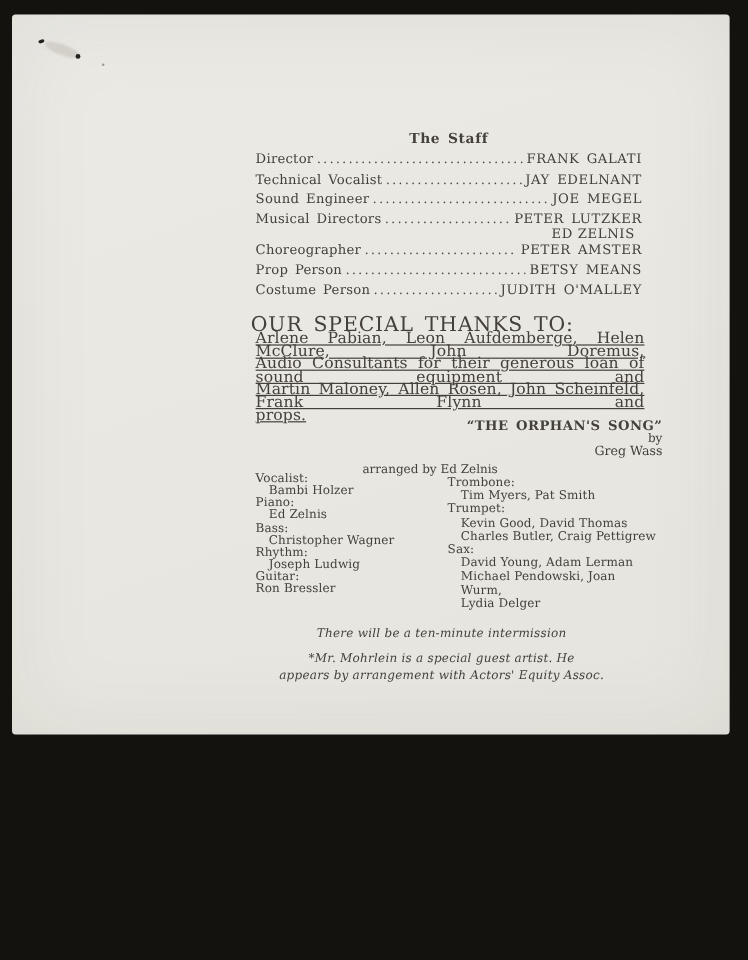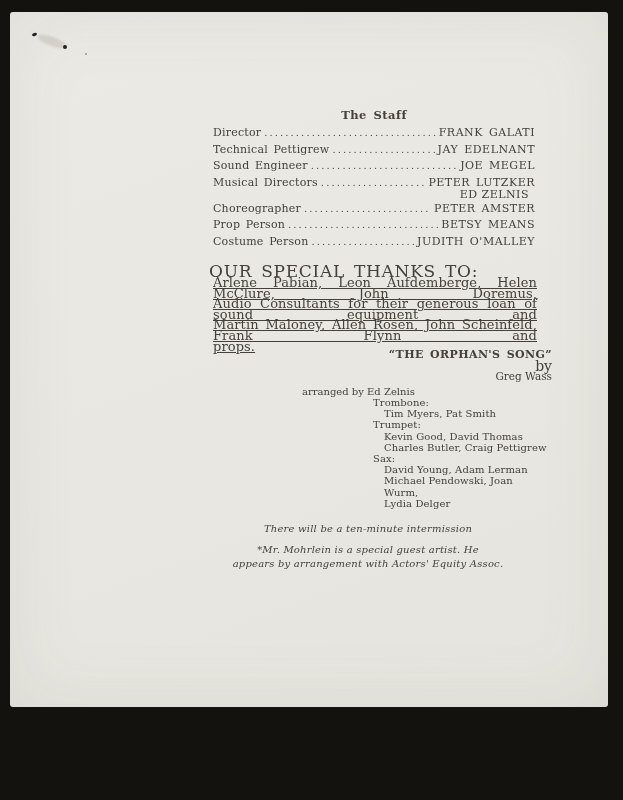--- a/index.html
+++ b/index.html
@@ -2,21 +2,21 @@
 <html><head>
 <meta charset="utf-8">
 <style>
   html,body{margin:0;padding:0;}
   body{
     width:623px;height:800px;position:relative;overflow:hidden;
     background:#14120f;
     font-family:"DejaVu Serif","Liberation Serif",serif;
   }
   .paper{
-    position:absolute;left:10px;top:12px;width:598px;height:695px;
+    position:absolute;left:10px;top:12px;width:598px;height:600px;
     background:linear-gradient(160deg,#ebeae5 0%,#e8e7e1 55%,#e5e4de 100%);
     border-radius:3px;
     box-shadow:inset 0 0 70px rgba(120,114,98,0.10);
     color:#45413a;
   }
   .abs{position:absolute;}
   
   .staff-title{left:203px;top:96px;width:322px;text-align:center;
     font-weight:bold;font-size:11.5px;letter-spacing:.5px;word-spacing:2px;}
   .staff-table{left:203px;top:113px;width:322px;font-size:11px;}
@@ -29,21 +29,21 @@
   .staff-row .sname{letter-spacing:.5px;white-space:nowrap;}
   .staff-sub{height:12px;line-height:12px;margin-top:-3px;text-align:right;
     padding-right:6px;letter-spacing:.5px;}
   
   .thanks-heading{left:199px;top:249px;font-size:17px;letter-spacing:.7px;word-spacing:3px;text-align:center;}
   .thanks-body{left:203px;top:266px;width:324px;font-size:13px;line-height:10.6px;letter-spacing:.1px;text-decoration:underline;}
   .thanks-body .just{text-align:justify;text-align-last:justify;}
   
   .song{left:220px;top:336px;width:322px;text-align:right;}
   .song-title{font-weight:bold;font-size:11px;letter-spacing:.4px;word-spacing:2px;line-height:13px;}
-  .song-by{font-size:14px;line-height:10px;}
+  .song-by{font-size:10px;line-height:10px;}
   .song-composer{font-size:10.5px;line-height:11px;}
   .song-arranger{left:292px;top:374px;font-size:10px;}
   
   .ens{font-size:10px;letter-spacing:.1px;}
   .ens-left{left:203px;top:383px;width:160px;line-height:10.15px;}
   .ens-right{left:363px;top:385px;width:175px;line-height:11.2px;}
   .ens .ind{padding-left:11px;}
   
   .foot{left:193px;width:330px;text-align:center;
     font-style:italic;font-weight:normal;font-size:10px;letter-spacing:.2px;}
@@ -70,21 +70,21 @@
 
   <div class="abs staff-title">The Staff</div>
 
   <div class="abs staff-table">
     <div class="staff-row">
       <span>Director</span>
       <span class="dots"></span>
       <span class="sname">FRANK GALATI</span>
     </div>
     <div class="staff-row">
-      <span>Technical Pettigrew</span>
+      <span>Technical Vocalist</span>
       <span class="dots"></span>
       <span class="sname">JAY EDELNANT</span>
     </div>
     <div class="staff-row">
       <span>Sound Engineer</span>
       <span class="dots"></span>
       <span class="sname">JOE MEGEL</span>
     </div>
     <div class="staff-row">
       <span>Musical Directors</span>
@@ -119,20 +119,32 @@
     <div>props.</div>
   </div>
 
   <div class="abs song">
     <div class="song-title">“THE ORPHAN'S SONG”</div>
     <div class="song-by">by</div>
     <div class="song-composer">Greg Wass</div>
   </div>
   <div class="abs song-arranger">arranged by Ed Zelnis</div>
 
+  <div class="abs ens ens-left">
+    <div>Vocalist:</div>
+    <div class="ind">Bambi Holzer</div>
+    <div>Piano:</div>
+    <div class="ind">Ed Zelnis</div>
+    <div>Bass:</div>
+    <div class="ind">Christopher Wagner</div>
+    <div>Rhythm:</div>
+    <div class="ind">Joseph Ludwig</div>
+    <div>Guitar:</div>
+    <div>Ron Bressler</div>
+  </div>
 
   <div class="abs ens ens-right">
     <div>Trombone:</div>
     <div class="ind">Tim Myers, Pat Smith</div>
     <div>Trumpet:</div>
     <div class="ind">Kevin Good, David Thomas</div>
     <div class="ind">Charles Butler, Craig Pettigrew</div>
     <div>Sax:</div>
     <div class="ind">David Young, Adam Lerman</div>
     <div class="ind">Michael Pendowski, Joan Wurm,</div>

